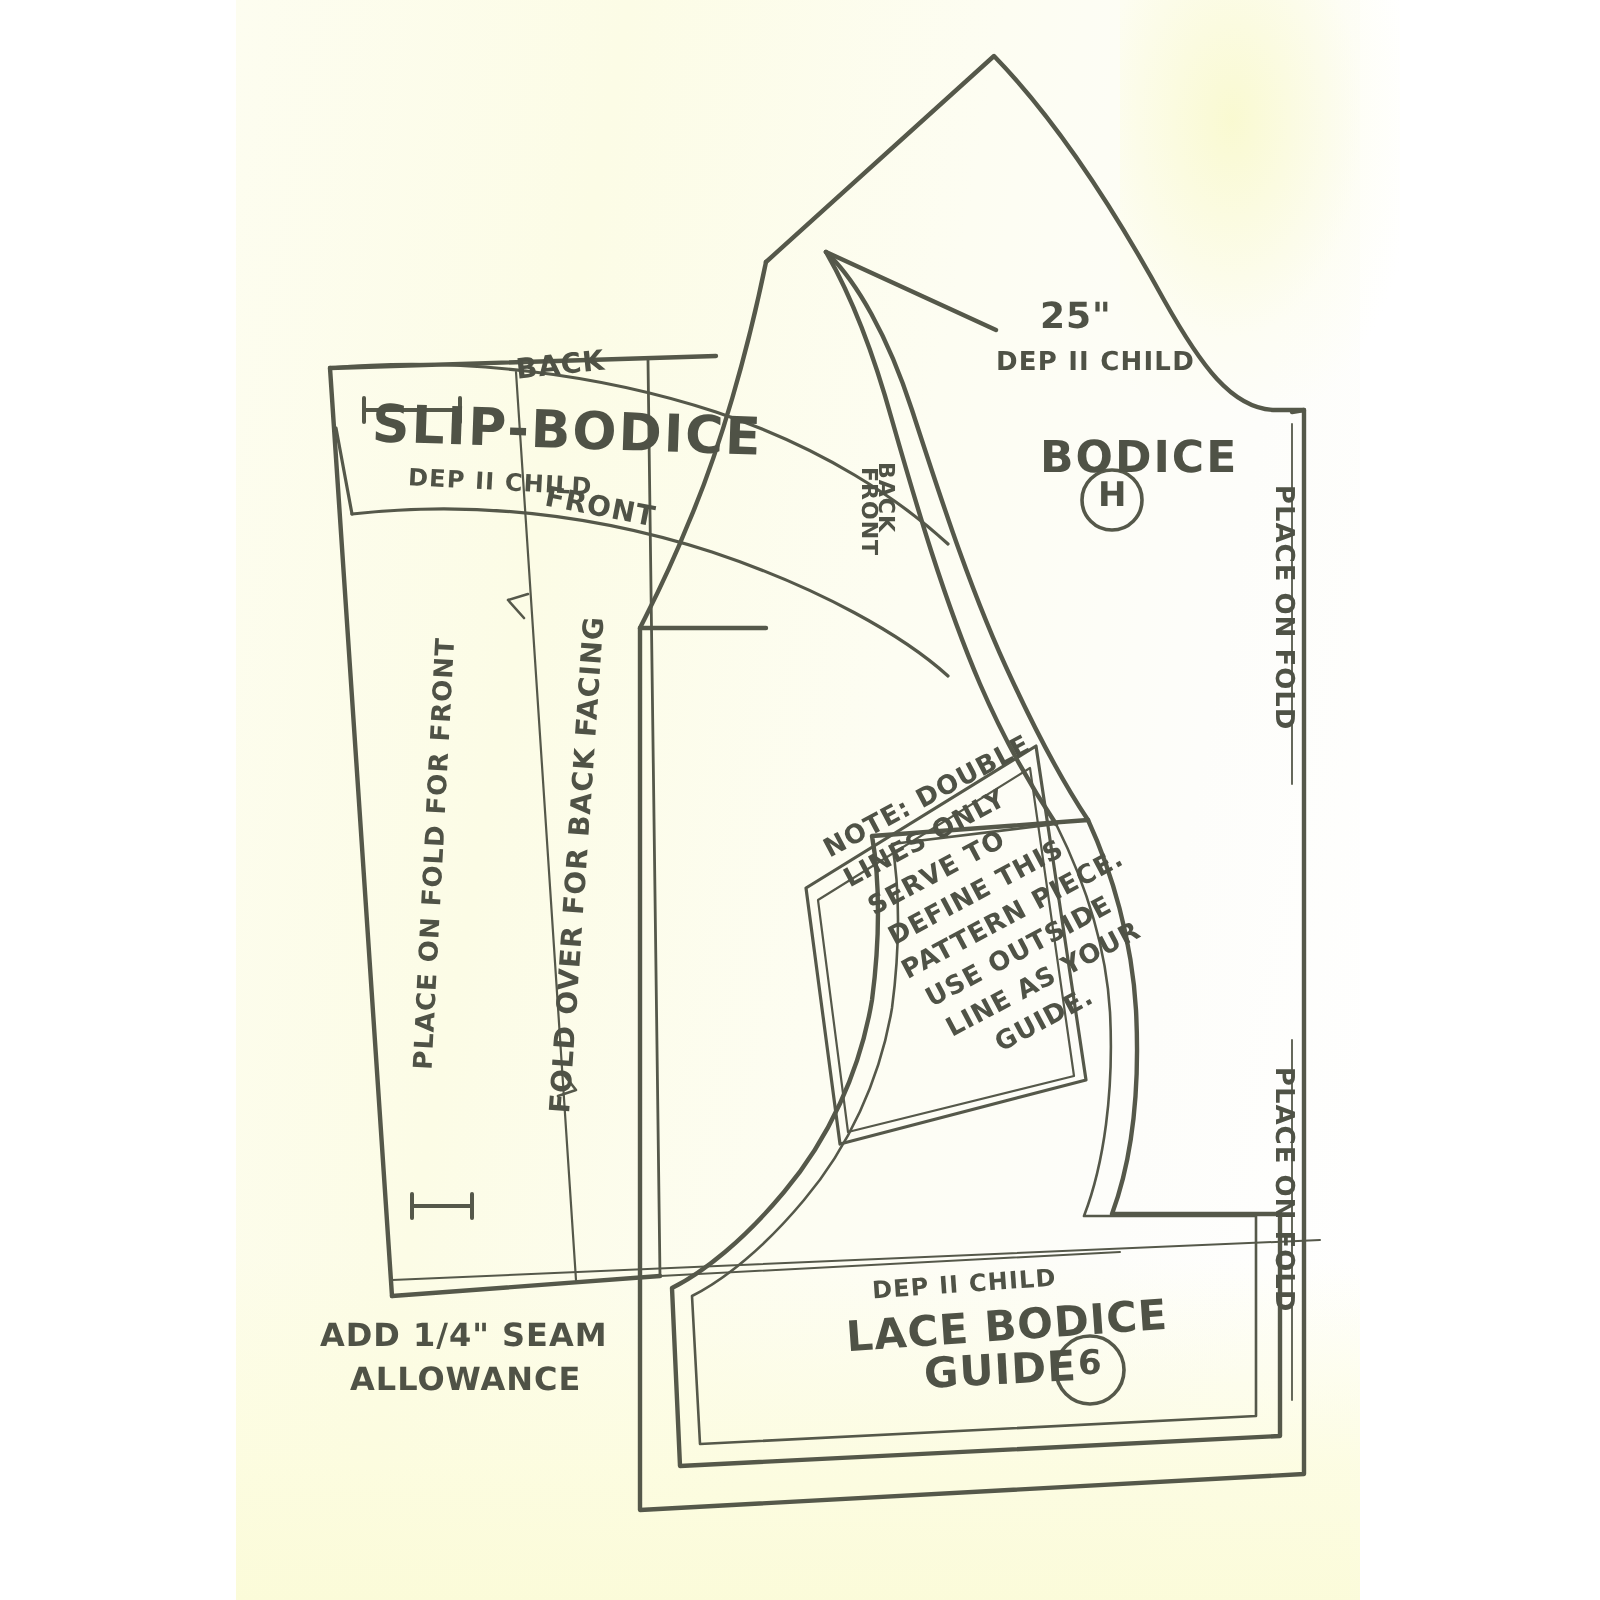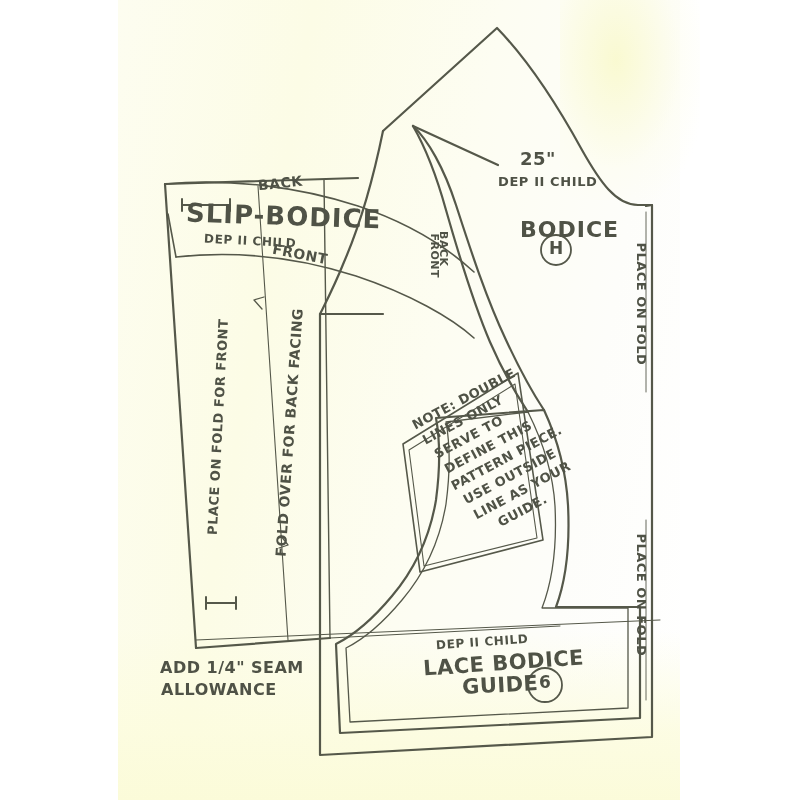--- a/index.html
+++ b/index.html
@@ -216,21 +216,21 @@
 
   <div class="lbl thin" style="left:204px; top:235px; font-size:12px; transform:rotate(3deg);">DEP II CHILD</div>
 
   <div class="lbl" style="left:272px; top:247px; font-size:14px; transform:rotate(11deg);">FRONT</div>
 
   <div class="lbl" style="left:110px; top:420px; font-size:13px; transform:rotate(-87deg); transform-origin:center;">PLACE ON FOLD FOR FRONT</div>
 
   <div class="lbl" style="left:165px; top:425px; font-size:14px; transform:rotate(-86deg); transform-origin:center;">FOLD OVER FOR BACK FACING</div>
 
   <div class="lbl" style="left:160px; top:660px; font-size:16px;">ADD 1/4" SEAM</div>
-  <div class="lbl" style="left:161px; top:682px; font-size:16px;">ALLOWANCE</div>
+  <div class="lbl" style="left:175px; top:682px; font-size:16px;">ALLOWANCE</div>
 
   <div class="lbl" style="left:520px; top:150px; font-size:18px;">25"</div>
 
   <div class="lbl thin" style="left:498px; top:175px; font-size:13px;">DEP II CHILD</div>
 
 
   <div class="lbl" style="left:520px; top:218px; font-size:22px; letter-spacing:1px;">BODICE</div>
 
   <div class="lbl" style="left:549px; top:240px; font-size:17px;">H</div>
 

